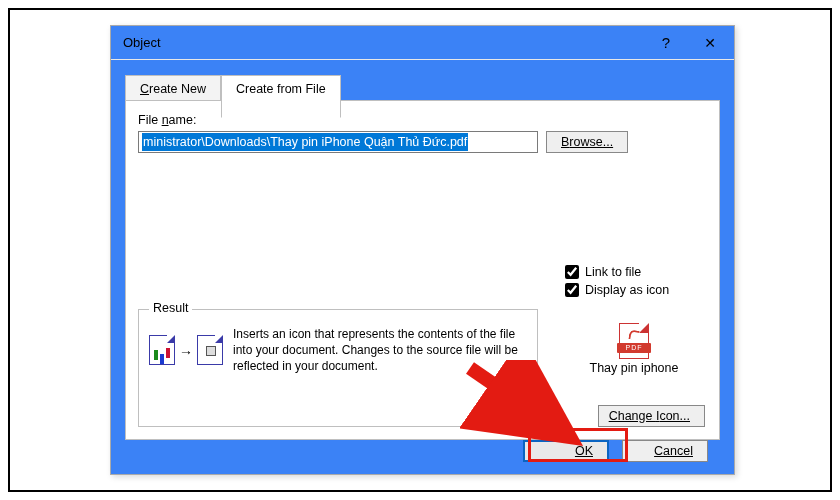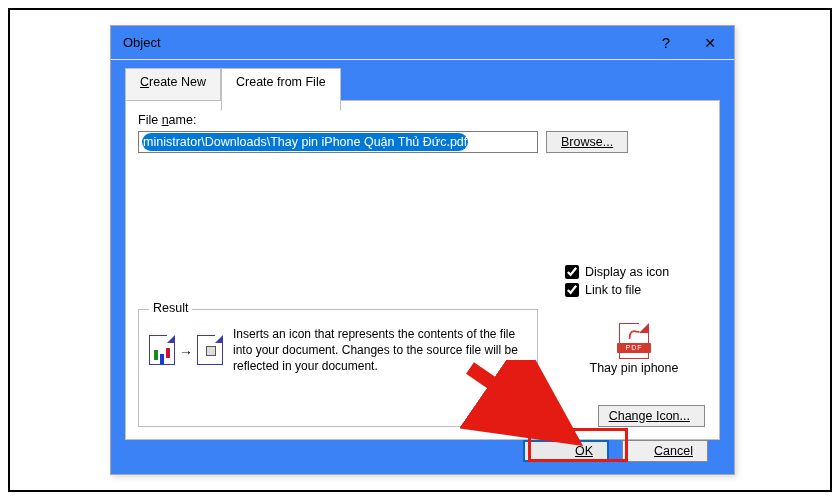--- a/index.html
+++ b/index.html
@@ -54,21 +54,21 @@
     display: flex;
     align-items: flex-end;
     height: 30px;
     position: relative;
   }
   .tab {
     padding: 6px 14px 21px 14px;
     border: 1px solid #bfbfbf;
     background: #f3f3f3;
     position: relative;
-    top: 11px;
+    top: 18px;
     font-size: 12.5px;
     cursor: default;
   }
   .tab.active {
     background: #fff;
     border-bottom-color: #fff;
     z-index: 2;
     margin-top: 18px;
   }
   .tab .ul { text-decoration: underline; }
@@ -95,21 +95,20 @@
     font-size: 12.5px;
     background: #fff;
   }
   .file-input .seltext {
     display: inline-block;
     background: #0078d7;
     color: #fff;
     padding: 0 1px;
     line-height: 18px;
     white-space: nowrap;
-    border-radius: 9px;
   }
   .btn {
     border: 1px solid #888;
     background: #efefef;
     padding: 3px 14px;
     font-size: 12.5px;
     min-width: 70px;
     text-align: right;
     cursor: default;
     text-decoration: underline;
@@ -281,25 +280,25 @@
             <span class="seltext">ministrator\Downloads\Thay pin iPhone Quận Thủ Đức.pdf</span>
           </div>
           <div class="btn">
             <span class="ul">B</span><span>rowse...</span>
           </div>
         </div>
 
         <div class="rightcol">
           <label class="check">
             <input type="checkbox" checked="" style="">
-            <span><span>Displ</span><span class="ul">a</span><span>y as icon</span></span>
+            <span><span>Lin</span><span class="ul">k</span><span> to file</span></span>
           </label>
           <label class="check">
             <input type="checkbox" checked="" style="">
-            <span><span>Lin</span><span class="ul">k</span><span> to file</span></span>
+            <span><span>Displ</span><span class="ul">a</span><span>y as icon</span></span>
           </label>
         </div>
 
         <div class="preview">
           <div class="pdf-icon">
             <div class="page">
                 <div class="fold"></div>
                 <div class="hook"></div>
                 <div class="band">PDF</div>
               </div>

